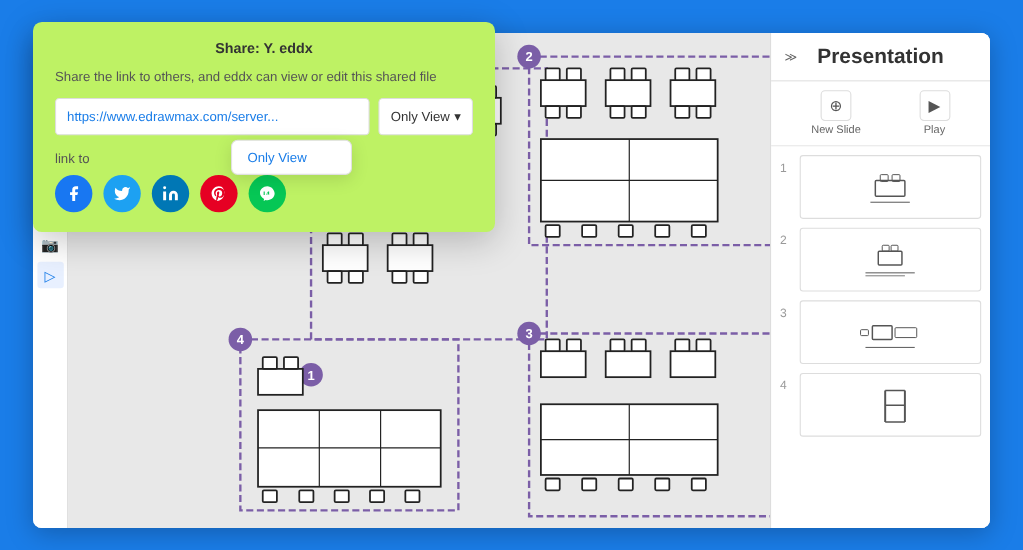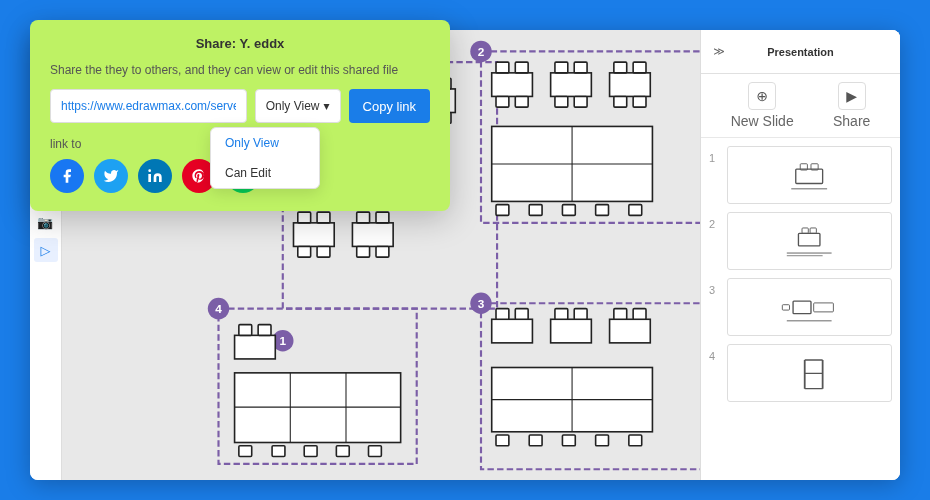--- a/index.html
+++ b/index.html
@@ -67,21 +67,21 @@
     }
     .right-panel-header {
       height: 44px;
       border-bottom: 1px solid #e0e0e0;
       display: flex;
       align-items: center;
       justify-content: center;
       position: relative;
     }
     .right-panel-title {
-      font-size: 11px;
+      font-size: 19px;
       font-weight: 600;
       color: #333;
     }
     .panel-collapse-btn {
       position: absolute;
       left: 8px;
       width: 20px;
       height: 20px;
       display: flex;
       align-items: center;
@@ -109,21 +109,21 @@
       height: 28px;
       border: 1px solid #ddd;
       border-radius: 4px;
       display: flex;
       align-items: center;
       justify-content: center;
       font-size: 14px;
       color: #555;
     }
     .pres-action-label {
-      font-size: 14px;
+      font-size: 10px;
       color: #666;
     }
 
     
     .slides-list {
       flex: 1;
       overflow-y: auto;
       padding: 8px;
     }
     .slide-item {
@@ -503,21 +503,21 @@
       <span class="right-panel-title">Presentation</span>
     </div>
 
     <div class="presentation-actions">
       <div class="pres-action">
         <div class="pres-action-icon">⊕</div>
         <span class="pres-action-label">New Slide</span>
       </div>
       <div class="pres-action">
         <div class="pres-action-icon">▶</div>
-        <span class="pres-action-label">Share</span>
+        <span class="pres-action-label">Play</span>
       </div>
     </div>
 
     <div class="slides-list">
 
       <div class="slide-item">
         <span class="slide-number">1</span>
         <div class="slide-thumb">
           <svg viewBox="0 0 80 50">
             <rect width="80" height="50" fill="#fff"></rect>
@@ -569,33 +569,31 @@
           </svg>
         </div>
       </div>
     </div>
   </div>
 
 </div>
 
 <div class="share-modal">
   <div class="share-modal-title">Share: Y. eddx</div>
-  <div class="share-desc">Share the they to others, and they can view or edit this shared file</div>
+  <div class="share-desc">Share the link to others, and eddx can view or edit this shared file</div>
 
   <div class="share-link-row">
     <input class="share-url-input" type="text" readonly="" value="https://www.edrawmax.com/server..." style="">
     <button class="share-permission-btn">
       <span>Only View</span>
       <span>▾</span>
     </button>
-    <button class="share-copy-btn">Copy link</button>
 
     <div class="permission-dropdown">
       <div class="dropdown-item selected">Only View</div>
-      <div class="dropdown-item">Can Edit</div>
     </div>
   </div>
 
   <div class="share-to-label">link to</div>
   <div class="social-icons-row">
     <button class="social-btn social-facebook">
       <svg width="16" height="16" viewBox="0 0 24 24" fill="white">
           <path d="M18 2h-3a5 5 0 0 0-5 5v3H7v4h3v8h4v-8h3l1-4h-4V7a1 1 0 0 1 1-1h3z"></path>
         </svg>
     </button>

